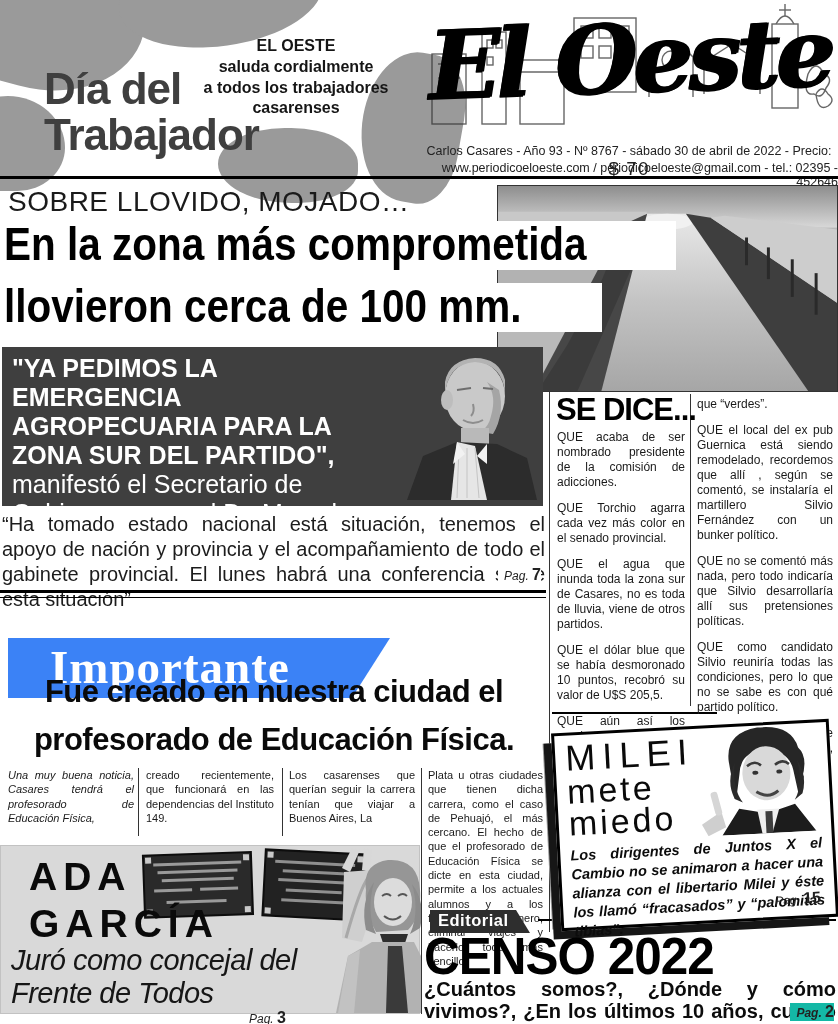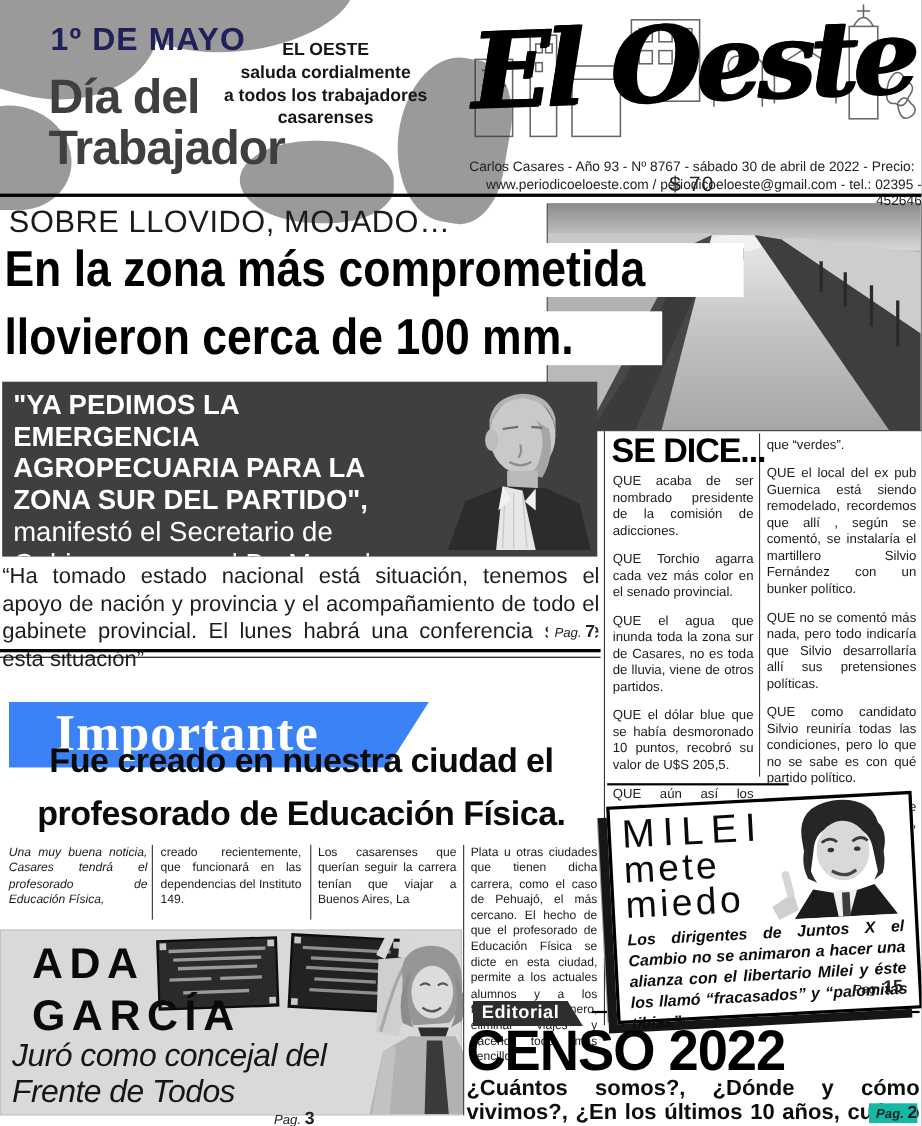--- a/index.html
+++ b/index.html
@@ -120,21 +120,20 @@
 <body>
 
 <div id="page">
 
   <div class="blob b1"></div>
   <div class="blob b2"></div>
   <div class="blob b3"></div>
   <div class="blob b4"></div>
   <div class="blob b5"></div>
 
-  <div class="abs mayo">1º DE MAYO</div>
   <div class="abs diadel">
     <span style="display:block">Día del</span>
     <span style="display:block">Trabajador</span>
   </div>
   <div class="abs greeting">
     <span>EL OESTE</span>
     <span>saluda cordialmente</span>
     <span>a todos los trabajadores</span>
     <span>casarenses</span>
   </div>

